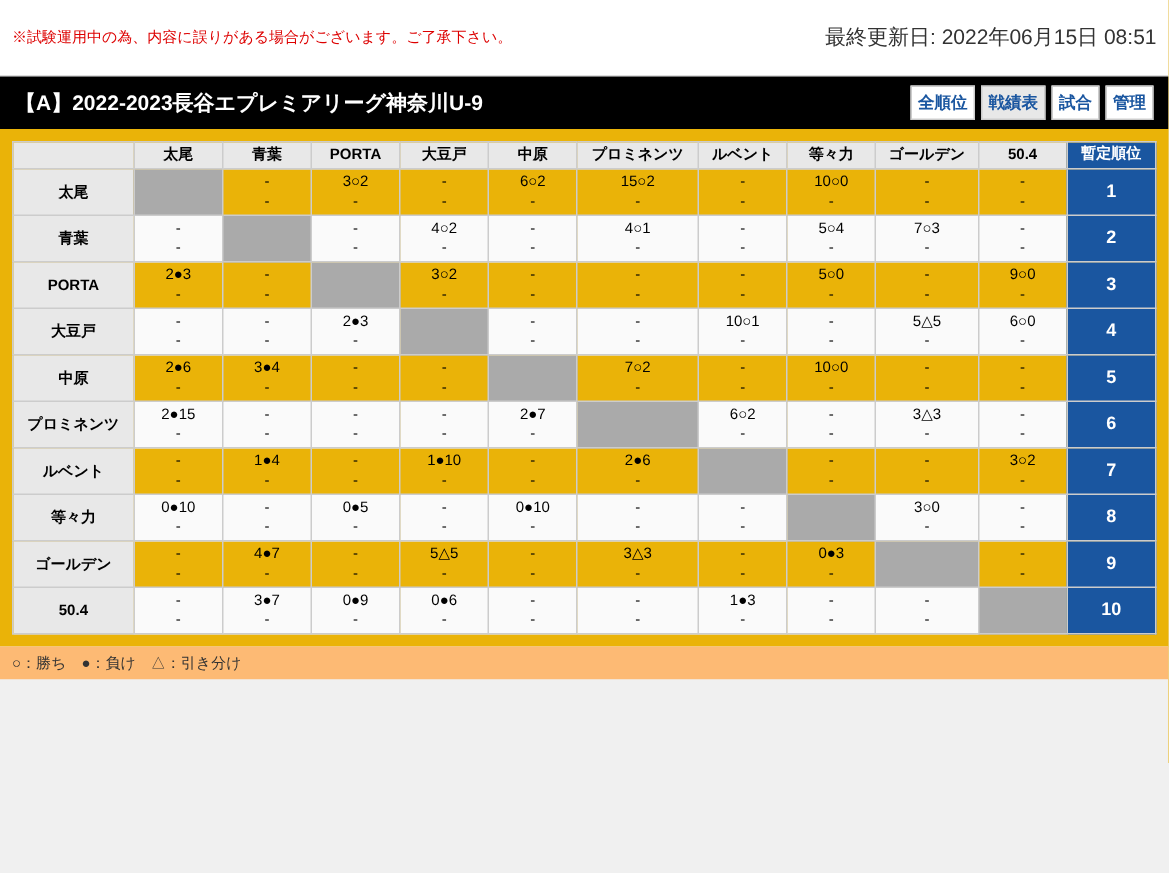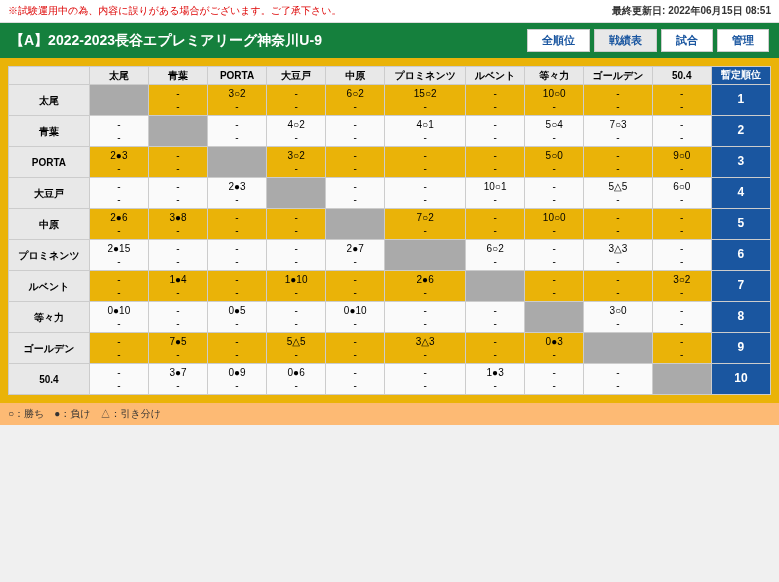--- a/index.html
+++ b/index.html
@@ -1,44 +1,44 @@
 <!DOCTYPE html>
 <html><head>
   <meta charset="utf-8">
   <style>
     * { box-sizing: border-box; margin: 0; padding: 0; }
     body { font-family: Arial, sans-serif; font-size: 11px; background: #f0f0f0; width: 779px; }
 
     .top-bar {
       background: #fff;
-      padding: 4px 8px;
+      padding: 16px 8px;
       font-size: 10px;
       color: #d00;
       display: flex;
       justify-content: space-between;
       align-items: center;
       border-bottom: 1px solid #ddd;
     }
-    .top-bar-right { color: #333; font-size: 10px; font-weight: bold; }
+    .top-bar-right { color: #333; font-size: 14px; }
 
     .header-row {
-      background: #15803d;
+      background: #000000;
       color: #fff;
       padding: 6px 10px;
       display: flex;
       align-items: center;
       justify-content: space-between;
     }
     .header-title { font-size: 14px; font-weight: bold; }
     .header-buttons { display: flex; gap: 4px; }
     .header-btn {
       background: #fff;
       color: #1a56a0;
       border: 1px solid #ccc;
-      padding: 3px 14px;
+      padding: 3px 4px;
       font-size: 11px;
       cursor: pointer;
       font-weight: bold;
       text-align: right;
     }
     .header-btn.active {
       background: #e8e8e8;
     }
 
     .table-container {
@@ -383,21 +383,21 @@
         <tr>
           <td class="team-label">中原</td>
           <td>
             <div class="cell-content">
               <span class="score-line">2●6</span>
               <span class="score-line">-</span>
             </div>
           </td>
           <td>
             <div class="cell-content">
-              <span class="score-line">3●8</span>
+              <span class="score-line">3●4</span>
               <span class="score-line">-</span>
             </div>
           </td>
           <td>
             <div class="cell-content">
               <span class="score-line">-</span>
               <span class="score-line">-</span>
             </div>
           </td>
           <td>
@@ -619,21 +619,21 @@
         <tr>
           <td class="team-label">ゴールデン</td>
           <td>
             <div class="cell-content">
               <span class="score-line">-</span>
               <span class="score-line">-</span>
             </div>
           </td>
           <td>
             <div class="cell-content">
-              <span class="score-line">7●5</span>
+              <span class="score-line">4●7</span>
               <span class="score-line">-</span>
             </div>
           </td>
           <td>
             <div class="cell-content">
               <span class="score-line">-</span>
               <span class="score-line">-</span>
             </div>
           </td>
           <td>

